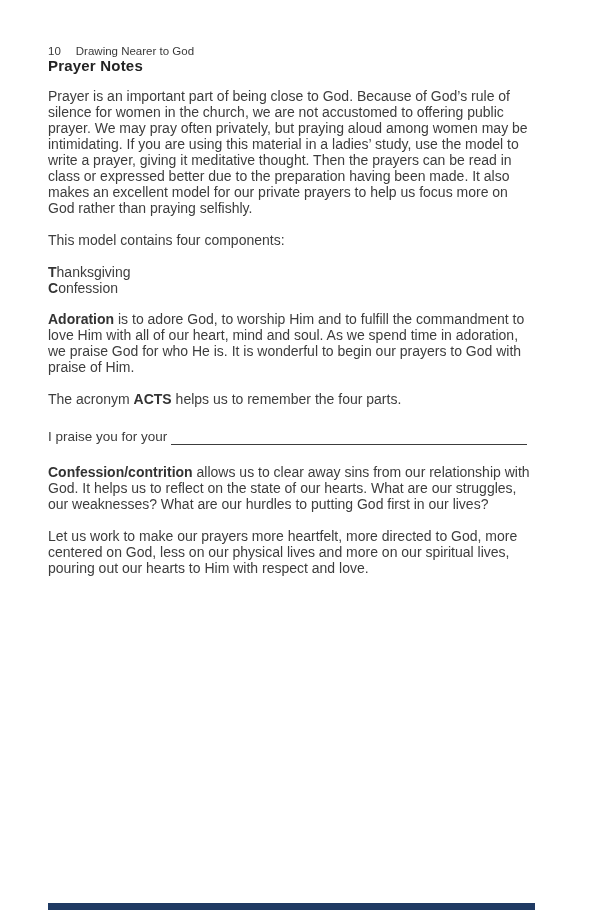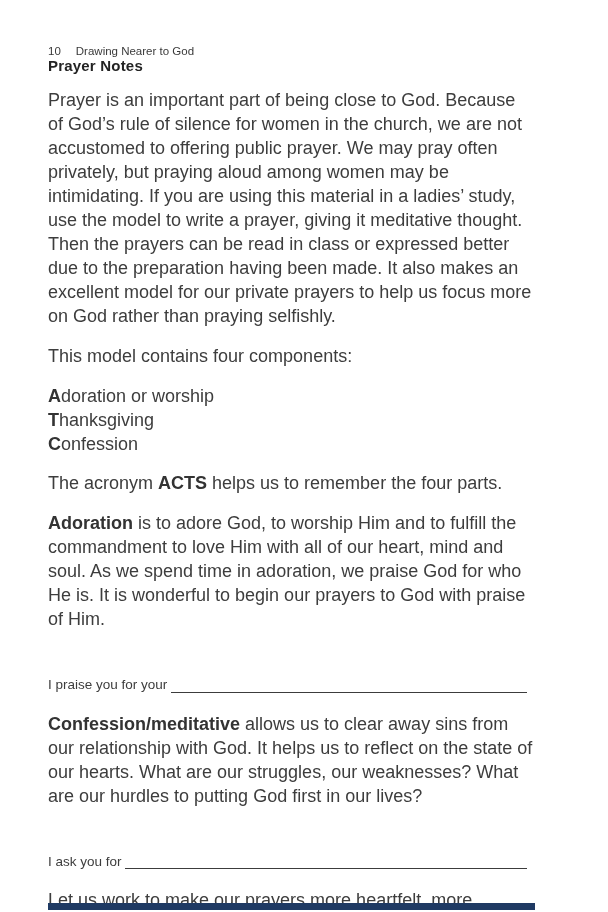--- a/index.html
+++ b/index.html
@@ -25,35 +25,35 @@
     color: #3a3a3a;
   }
   h1.page-title {
     font-size: 15px;
     font-weight: bold;
     color: #232323;
     margin: 0 0 14px 0;
     letter-spacing: 0.2px;
   }
   p, .list-line {
-    font-size: 18px;
-    line-height: 24px;
+    font-size: 14px;
+    line-height: 16px;
     margin: 0 0 16px 0;
     color: #3d3d3d;
   }
   .components-list { margin: 0 0 15px 0; }
   .components-list .list-line { margin: 0; }
   b, strong { color: #333333; }
   .prompt-row {
     display: flex;
     font-size: 13.5px;
     line-height: 18.6px;
     margin: 21px 0 17px 0;
   }
-  .prompt-row .prompt { white-space: pre; margin-top: 24px; }
+  .prompt-row .prompt { white-space: pre; }
   .fill-line {
     flex: 1;
     border-bottom: 1.5px solid #3c3c3c;
     margin-bottom: 2px;
     margin-right: 8px;
   }
   .footer-bar {
     position: absolute;
     left: 48px;
     bottom: 2px;
@@ -71,42 +71,37 @@
     <span>Drawing Nearer to God</span>
   </div>
 
   <h1 class="page-title">Prayer Notes</h1>
 
   <p>Prayer is an important part of being close to God. Because of God’s rule of silence for women in the church, we are not accustomed to offering public prayer. We may pray often privately, but praying aloud among women may be intimidating. If you are using this material in a ladies’ study, use the model to write a prayer, giving it meditative thought. Then the prayers can be read in class or expressed better due to the preparation having been made. It also makes an excellent model for our private prayers to help us focus more on God rather than praying selfishly.</p>
 
   <p>This model contains four components:</p>
 
   <div class="components-list">
-    <div class="list-line"><b>A</b><span>doration or worship</span></div>
     <div class="list-line"><b>T</b><span>hanksgiving</span></div>
     <div class="list-line"><b>C</b><span>onfession</span></div>
   </div>
 
+  <p><b>Adoration</b><span> is to adore God, to worship Him and to fulfill the commandment to love Him with all of our heart, mind and soul. As we spend time in adoration, we praise God for who He is. It is wonderful to begin our prayers to God with praise of Him.</span></p>
+
   <p><span>The acronym </span><b>ACTS</b><span> helps us to remember the four parts.</span></p>
-
-  <p><b>Adoration</b><span> is to adore God, to worship Him and to fulfill the commandment to love Him with all of our heart, mind and soul. As we spend time in adoration, we praise God for who He is. It is wonderful to begin our prayers to God with praise of Him.</span></p>
 
   <div class="prompt-row">
     <span class="prompt">I praise you for your </span>
     <span class="fill-line"></span>
   </div>
 
-  <p><b>Confession/meditative</b><span> allows us to clear away sins from our relationship with God. It helps us to reflect on the state of our hearts. What are our struggles, our weaknesses? What are our hurdles to putting God first in our lives?</span></p>
+  <p><b>Confession/contrition</b><span> allows us to clear away sins from our relationship with God. It helps us to reflect on the state of our hearts. What are our struggles, our weaknesses? What are our hurdles to putting God first in our lives?</span></p>
 
 
 
 
 
-  <div class="prompt-row">
-    <span class="prompt">I ask you for </span>
-    <span class="fill-line"></span>
-  </div>
 
   <p>Let us work to make our prayers more heartfelt, more directed to God, more centered on God, less on our physical lives and more on our spiritual lives, pouring out our hearts to Him with respect and love.</p>
 
 </div>
 
 <div class="footer-bar" style="background: rgb(31, 58, 99);"></div>
 
 </body></html>

